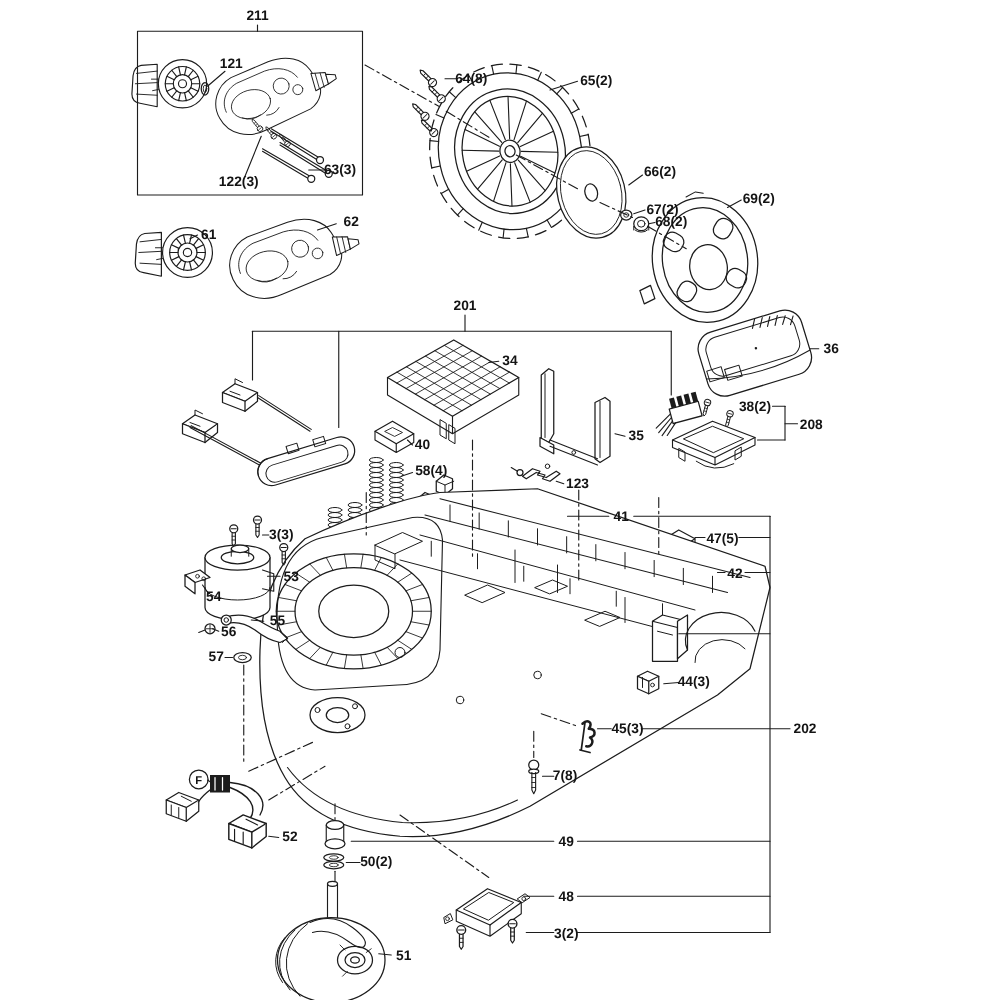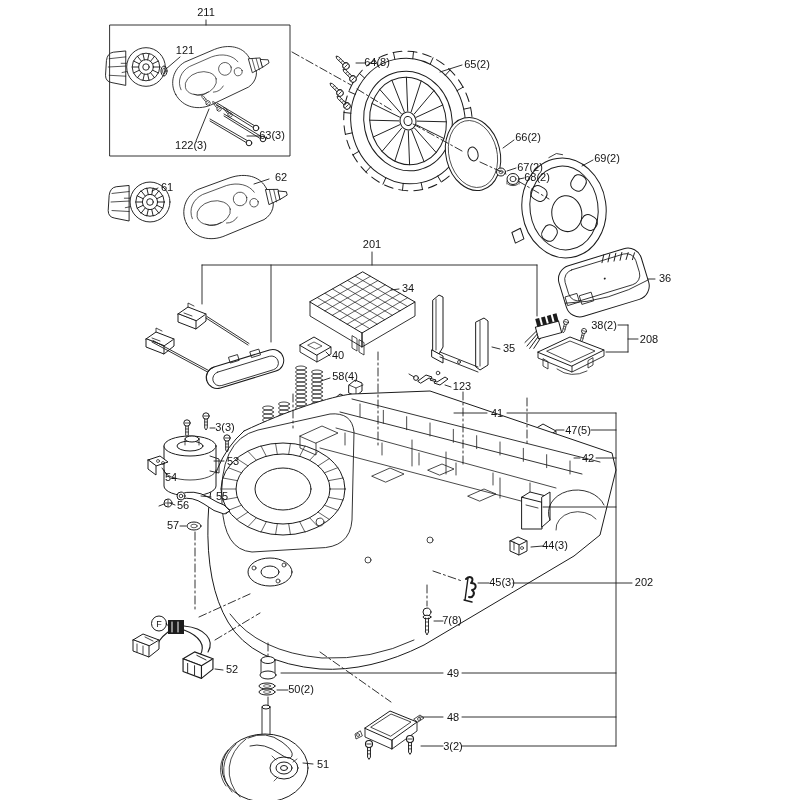--- a/index.html
+++ b/index.html
@@ -1,16 +1,16 @@
 <!DOCTYPE html>
 <html><head>
 <meta charset="utf-8">
 <style>
   html,body{margin:0;padding:0;background:#ffffff;}
-  .stage{position:relative;width:800px;height:800px;background:#ffffff;overflow:hidden;}
+  .stage{position:relative;width:800px;height:800px;background:#ffffff;overflow:hidden;font-weight:bold;}
   svg{position:absolute;left:0;top:0;}
   text.lbl{font-family:"Liberation Sans",sans-serif;font-size:11px;fill:#141414;stroke:none;}
   text.lblF{font-family:"Liberation Sans",sans-serif;font-size:9px;fill:#141414;stroke:none;}
 </style>
 </head>
 <body>
 
 <div class="stage">
 <svg width="800" height="800" viewBox="0 0 800 800" stroke="#1c1c1c" fill="none" stroke-width="1" stroke-linecap="round" stroke-linejoin="round">
 

